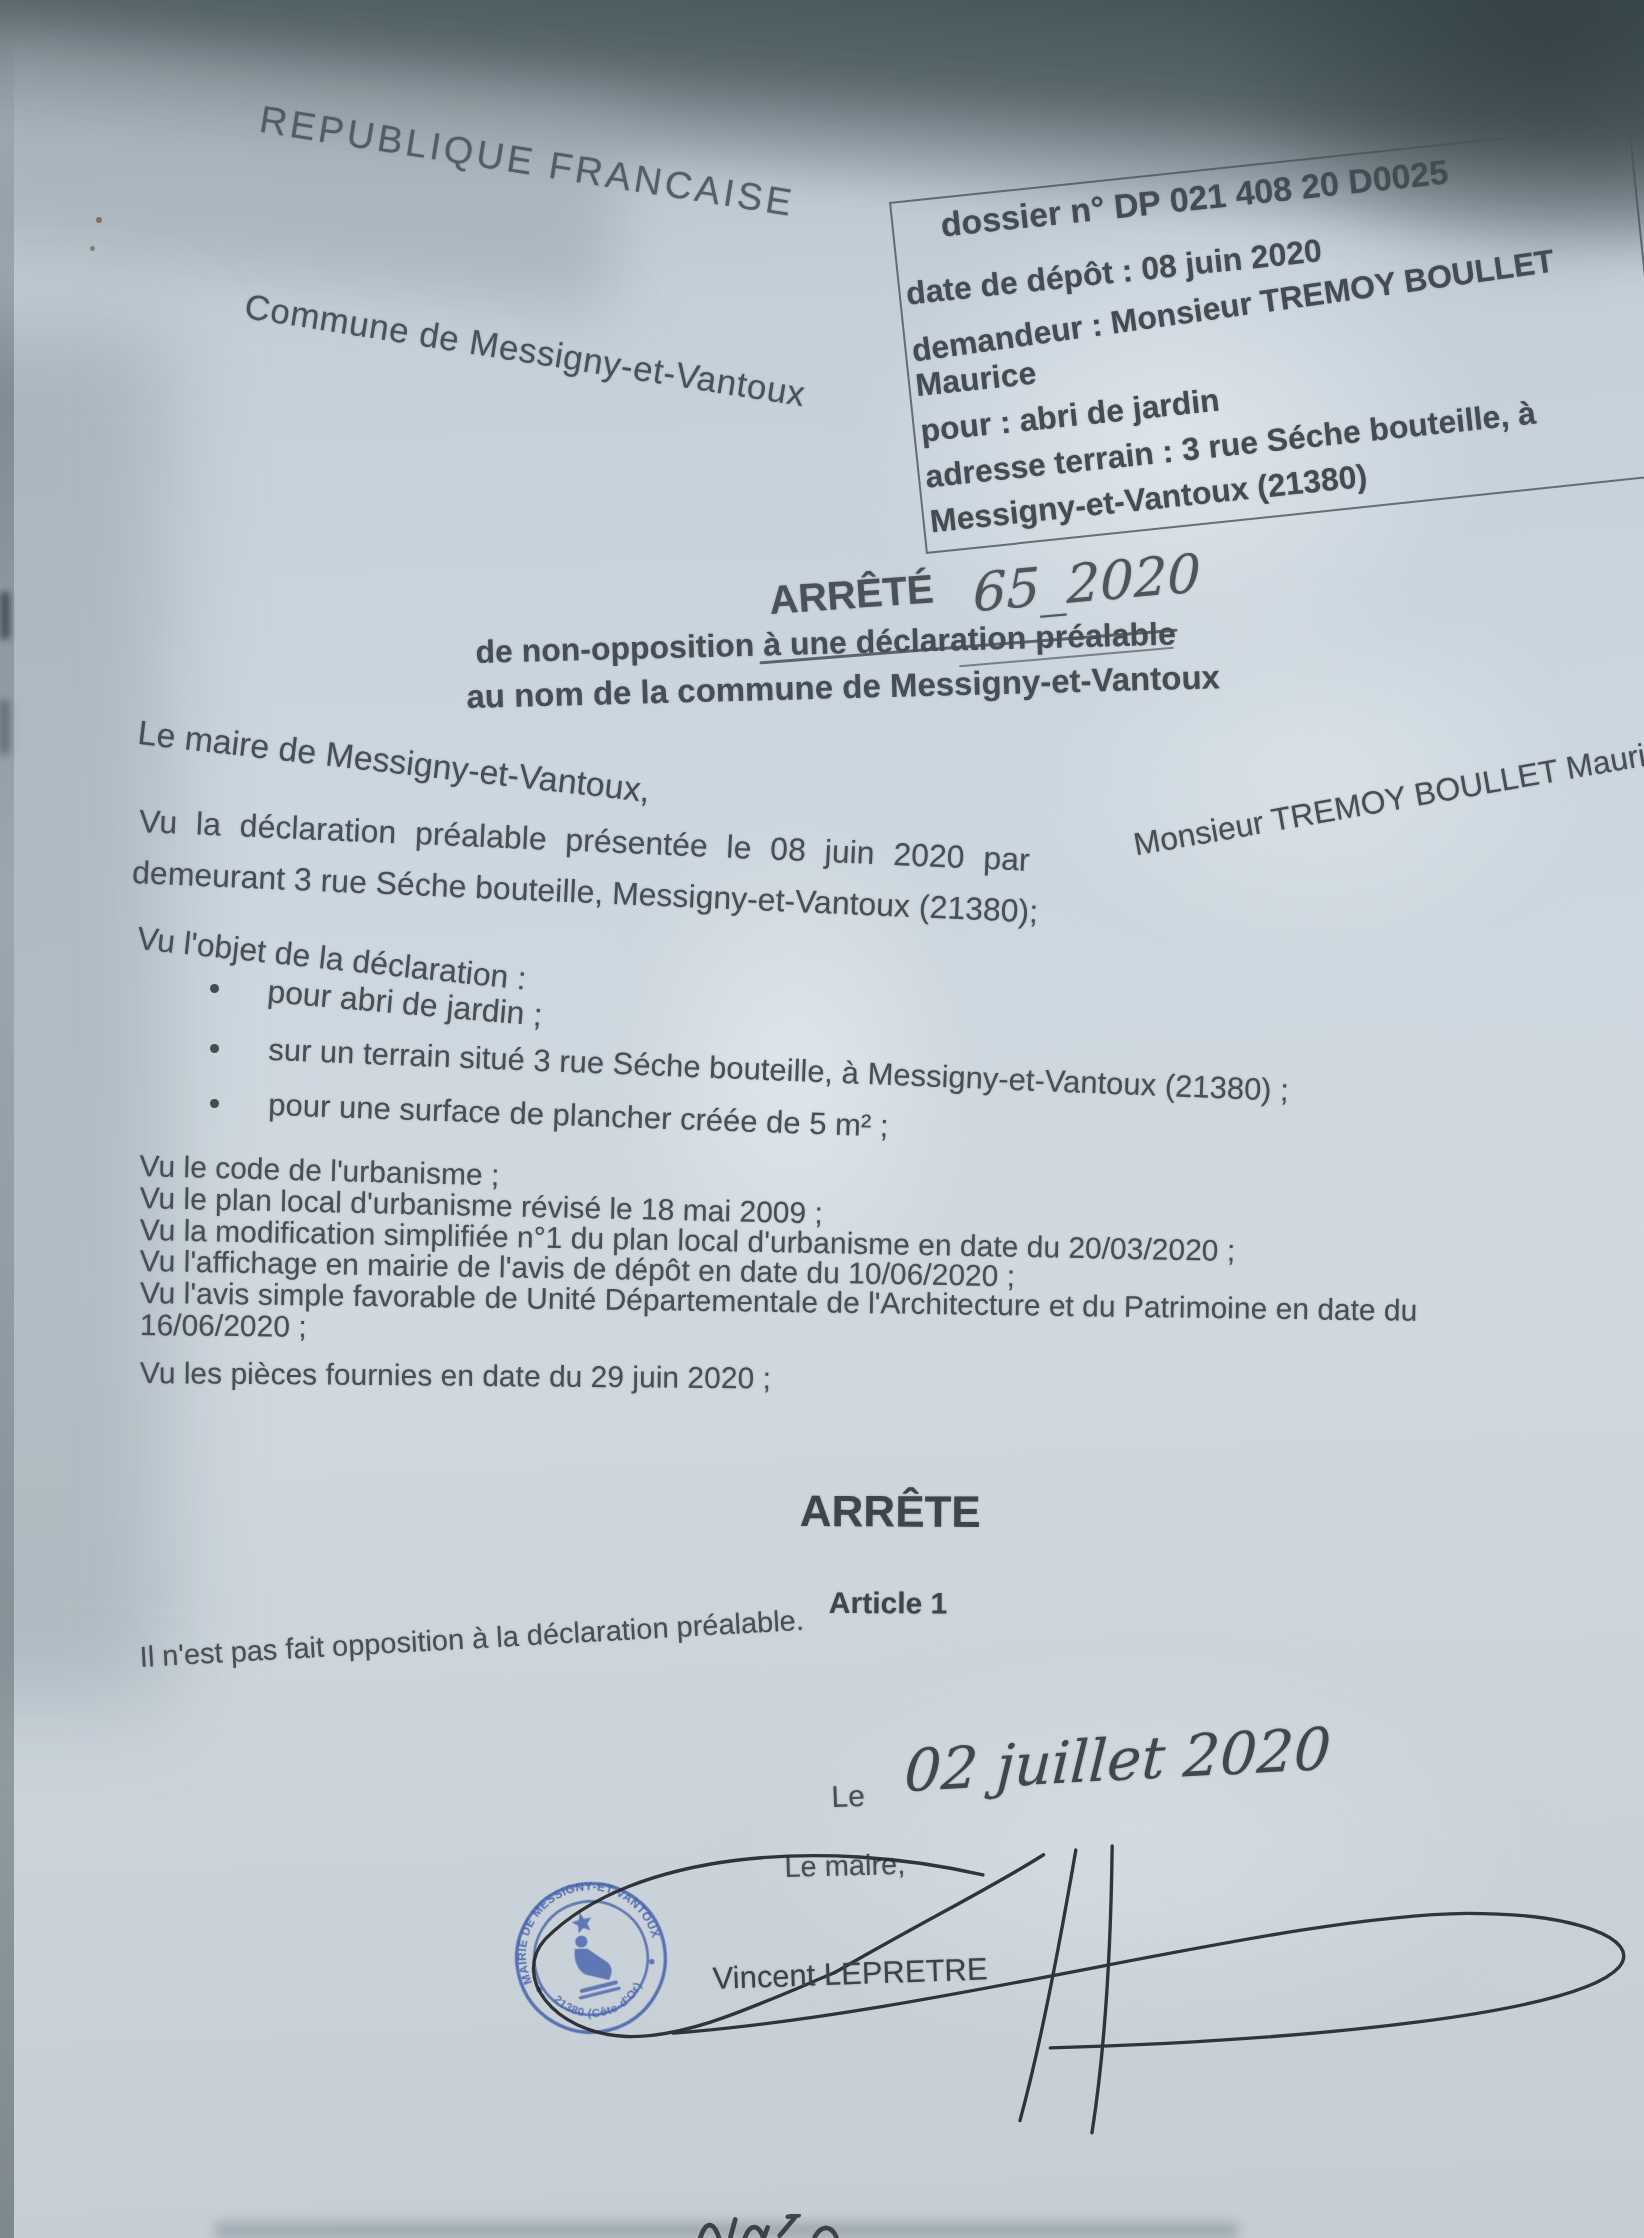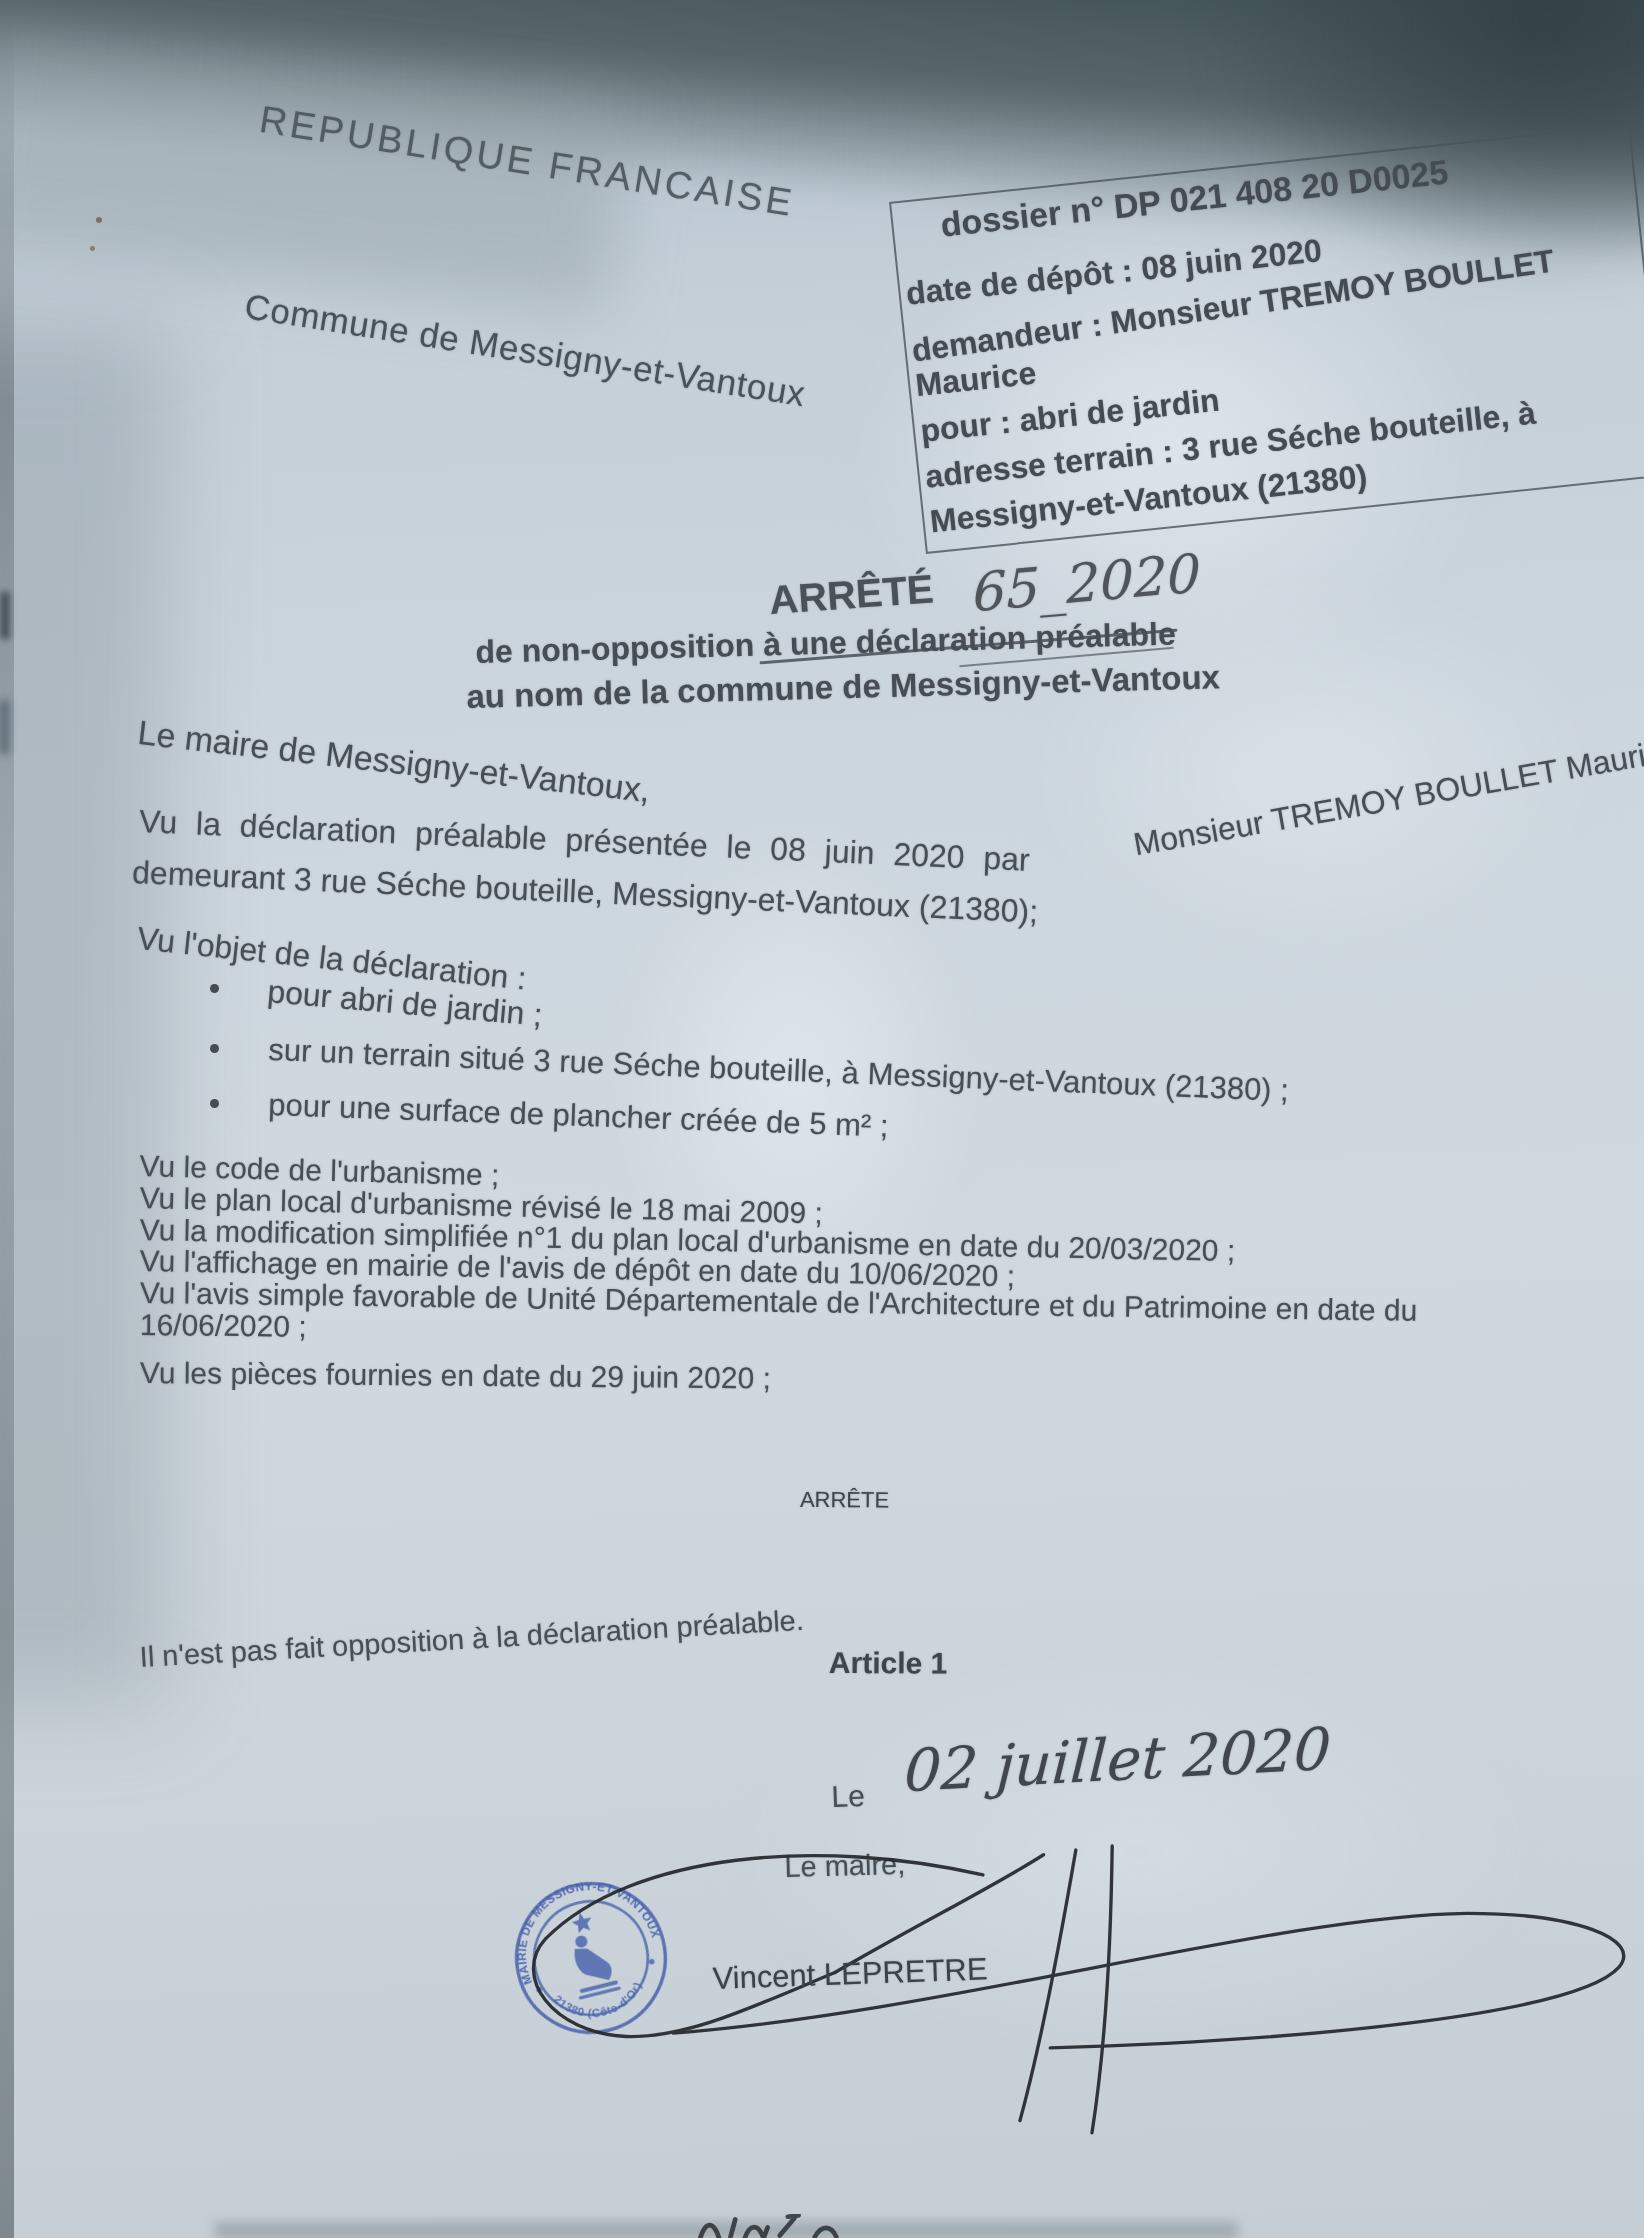--- a/index.html
+++ b/index.html
@@ -76,22 +76,22 @@
 
   .vu{font-size:30px;}
   .l-v1{left:140px;top:1151px;transform:rotate(1.5deg);}
   .l-v2{left:140px;top:1183px;transform:rotate(1.3deg);}
   .l-v3{left:140px;top:1215px;transform:rotate(1.1deg);}
   .l-v4{left:140px;top:1246px;transform:rotate(1deg);}
   .l-v5{left:140px;top:1278px;transform:rotate(.8deg);}
   .l-v6{left:140px;top:1310px;transform:rotate(.6deg);}
   .l-v7{left:140px;top:1358px;transform:rotate(.5deg);}
 
-  .l-arr{left:800px;top:1489px;font-size:22px;font-weight:400;color:#3f454d;transform:rotate(.3deg);}
-  .l-art{left:829px;top:1648px;font-size:30px;font-weight:700;color:#3f454d;transform:rotate(.3deg);}
+  .l-arr{left:800px;top:1489px;font-size:44px;font-weight:700;color:#3f454d;transform:rotate(.3deg);}
+  .l-art{left:829px;top:1588px;font-size:30px;font-weight:700;color:#3f454d;transform:rotate(.3deg);}
   .l-artxt{left:139px;top:1643px;font-size:29px;transform:rotate(-3.2deg);}
 
   .l-le{left:831px;top:1782px;font-size:30px;transform:rotate(-2deg);}
   .l-date{left:906px;top:1742px;font-size:58px;color:#42474d;transform:rotate(-3deg) skewX(-6deg);}
   .l-maire{left:784px;top:1853px;font-size:29px;transform:rotate(-1.5deg);}
   .l-vin{left:712px;top:1963px;font-size:31px;color:#3c4248;transform:rotate(-2deg);}
 
   .stamp{position:absolute;left:510px;top:1877px;width:162px;height:162px;transform:rotate(-14deg);opacity:.92;filter:blur(0.3px);}
   .sig{position:absolute;left:471px;top:1811px;width:1174px;height:350px;}
   .frag{position:absolute;left:680px;top:2214px;width:283px;height:25px;}

